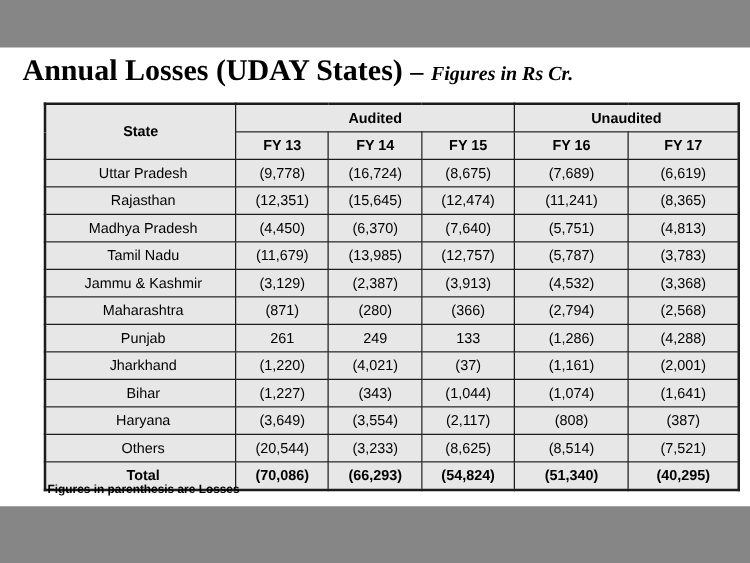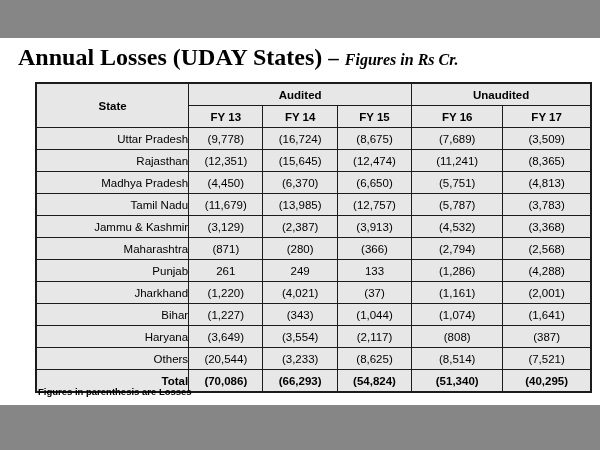--- a/index.html
+++ b/index.html
@@ -41,21 +41,21 @@
     border: 1px solid var(--line, #1c1c1c);
     background: var(--cellbg, #e7e7e7);
     text-align: center;
     vertical-align: middle;
     padding: 0;
     height: 21px;
     font-weight: normal;
     overflow: hidden;
   }
   table.losses thead th { font-weight: bold; height: 21px; }
-  table.losses td.state { text-align: right; padding-left: 4px; }
+  table.losses td.state { text-align: center; padding-left: 4px; }
   table.losses tr.total td { font-weight: bold; }
 
   .footnote {
     position: absolute; left: 38px; top: 386px;
     font-size: 9.5px; font-weight: bold; 
   }
 </style>
 </head>
 <body style="--band: #868686; --cellbg: #e7e7e7; --line: #1c1c1c;">
 
@@ -86,35 +86,35 @@
       <th>FY 17</th>
     </tr>
   </thead>
   <tbody id="tbody">
       <tr>
         <td class="state">Uttar Pradesh</td>
         <td>(9,778)</td>
         <td>(16,724)</td>
         <td>(8,675)</td>
         <td>(7,689)</td>
-        <td>(3,509)</td>
+        <td>(6,619)</td>
       </tr>
       <tr>
         <td class="state">Rajasthan</td>
         <td>(12,351)</td>
         <td>(15,645)</td>
         <td>(12,474)</td>
         <td>(11,241)</td>
         <td>(8,365)</td>
       </tr>
       <tr>
         <td class="state">Madhya Pradesh</td>
         <td>(4,450)</td>
         <td>(6,370)</td>
-        <td>(6,650)</td>
+        <td>(7,640)</td>
         <td>(5,751)</td>
         <td>(4,813)</td>
       </tr>
       <tr>
         <td class="state">Tamil Nadu</td>
         <td>(11,679)</td>
         <td>(13,985)</td>
         <td>(12,757)</td>
         <td>(5,787)</td>
         <td>(3,783)</td>

